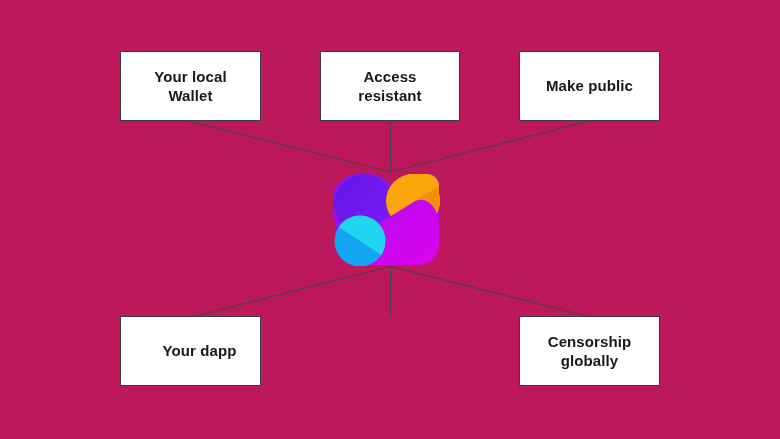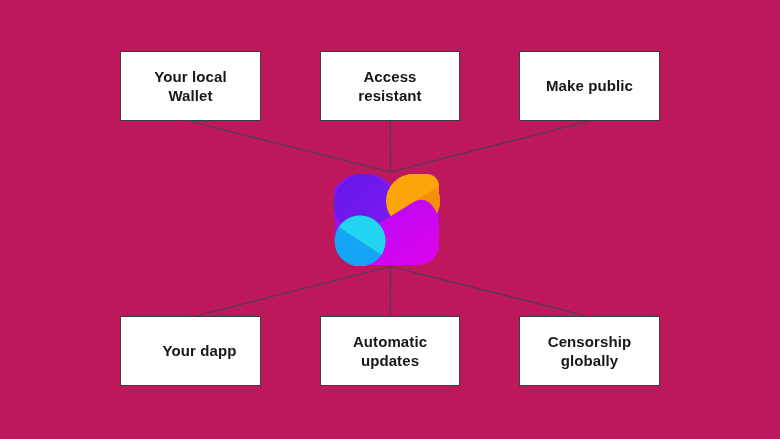--- a/index.html
+++ b/index.html
@@ -95,20 +95,17 @@
   </div>
   <div class="node n-tm">
     <span>Access resistant</span>
   </div>
   <div class="node n-tr">
     <span>Make public</span>
   </div>
   <div class="node n-bl">
     <span>Your dapp</span>
   </div>
-  <div class="node n-bm">
-    <span>Automatic updates</span>
-  </div>
   <div class="node n-br">
     <span>Censorship globally</span>
   </div>
 
 </div>
 
 </body></html>

